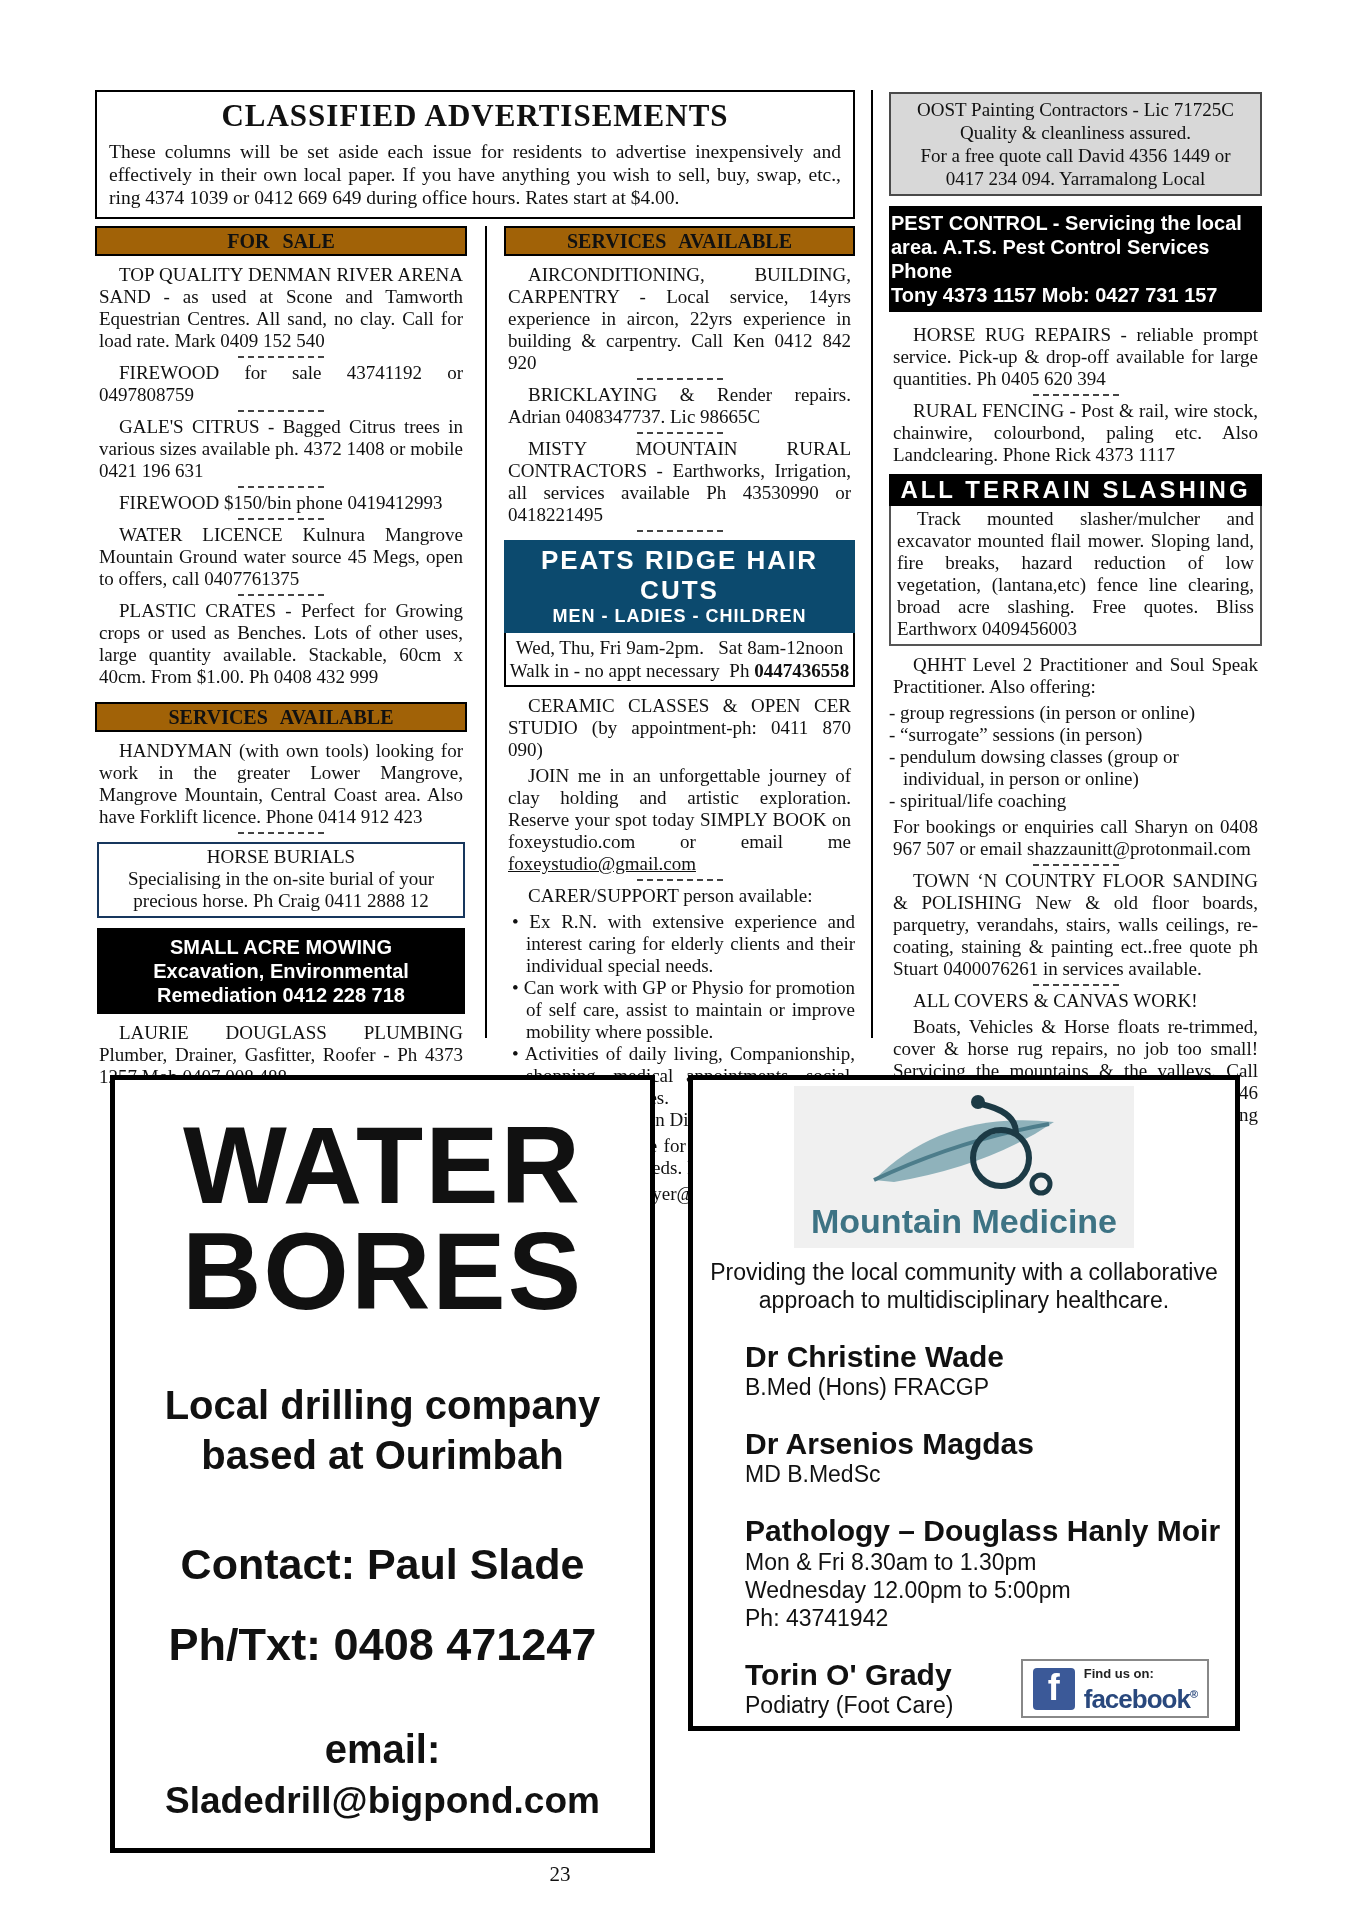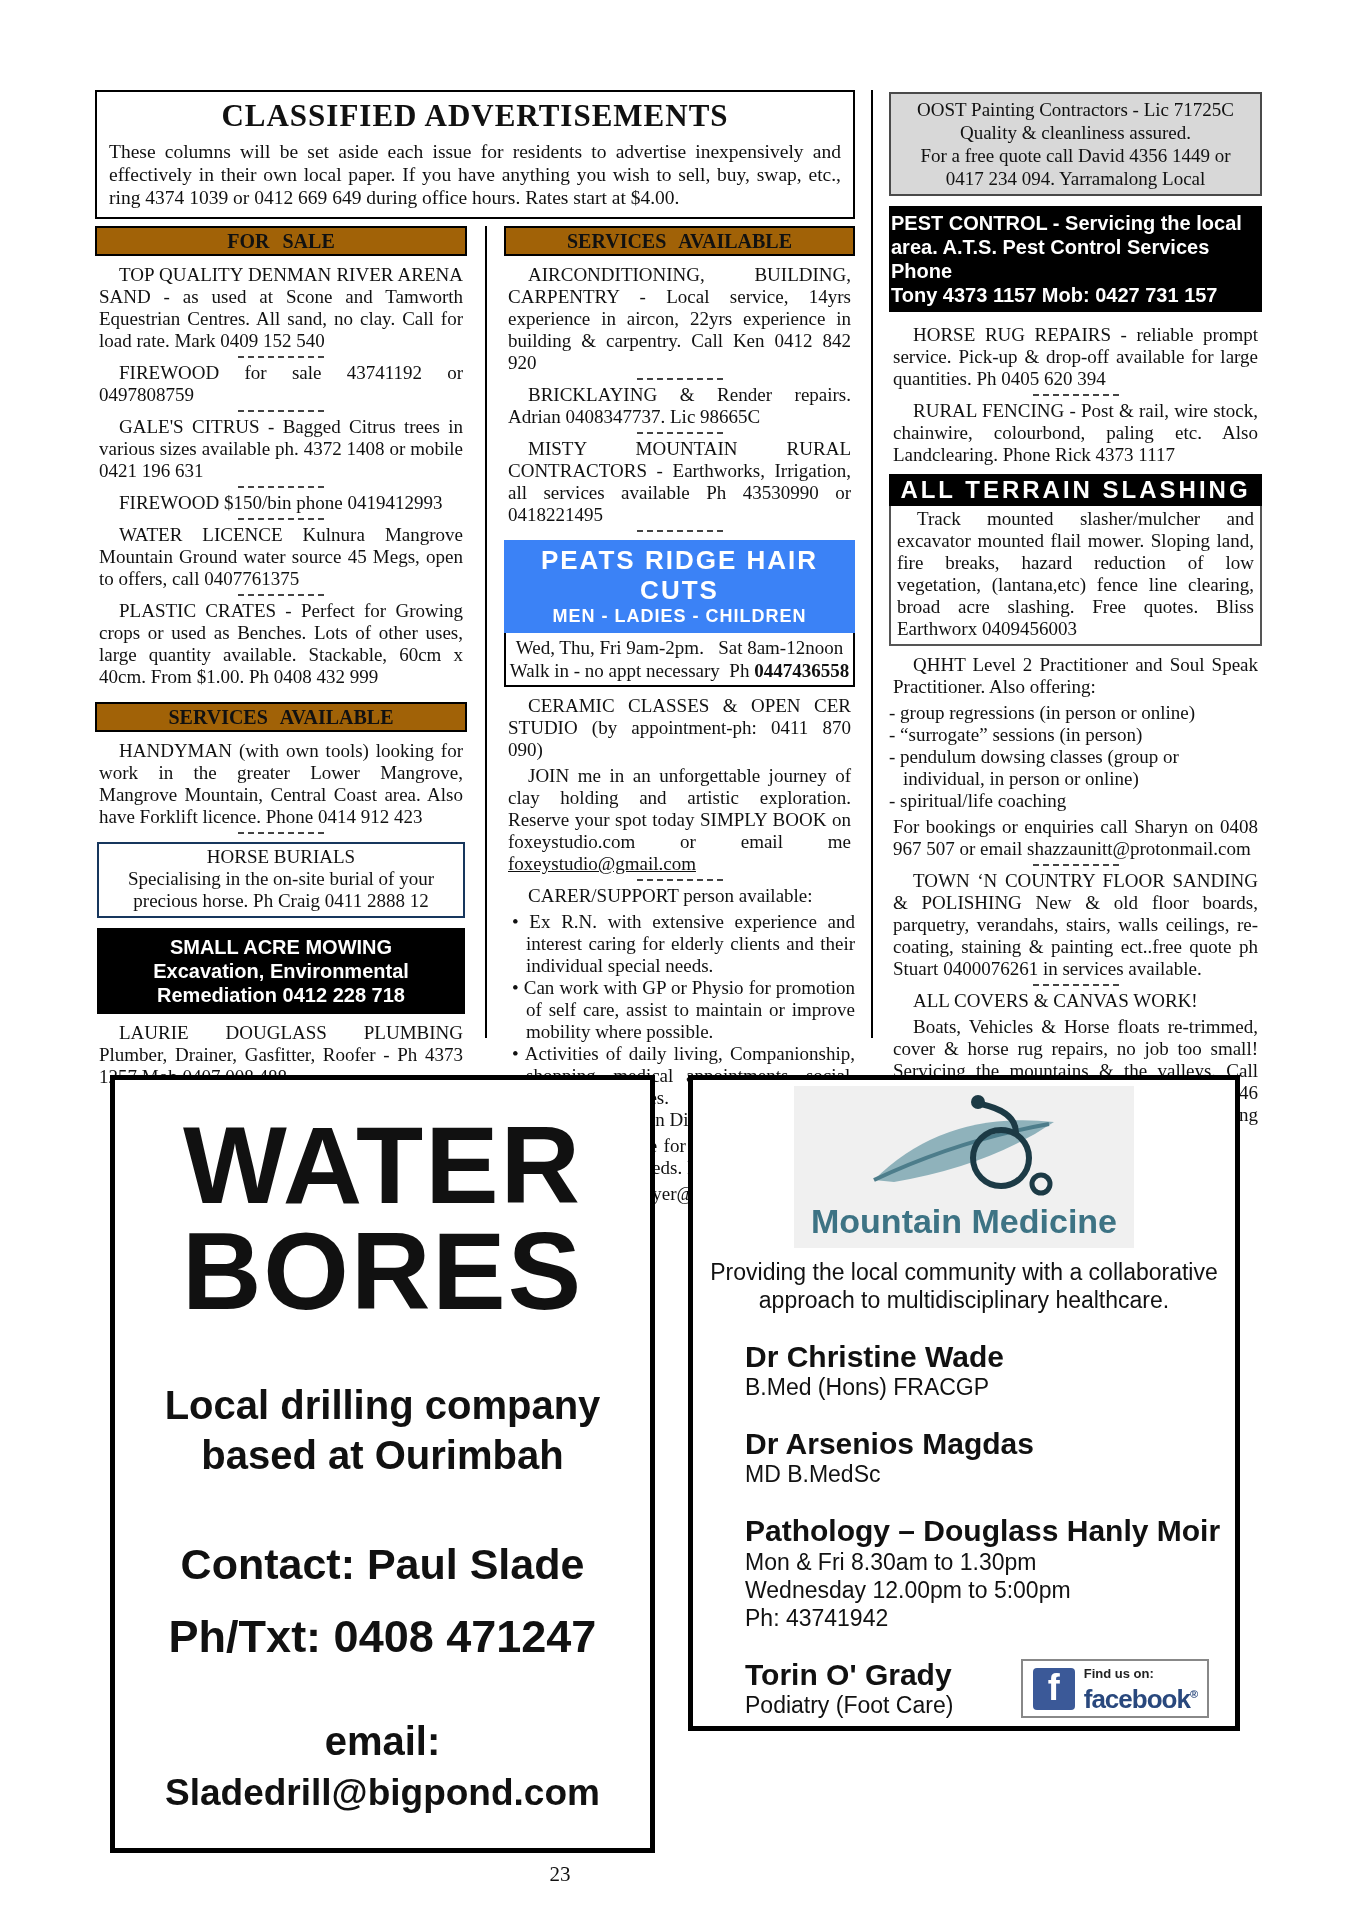--- a/index.html
+++ b/index.html
@@ -22,21 +22,21 @@
 
   .bar{border:2px solid #000;background:#a16207;text-align:center;font-weight:bold;font-size:20px;line-height:24px;padding:1px 0;margin:0 0 8px;word-spacing:8px;}
   .ad{font-size:19px;line-height:22px;text-align:justify;text-indent:20px;margin:4px;}
   .sep{width:86px;border-top:2px dashed #444;margin:3px auto 4px;height:0;}
 
   
   .box-horse{border:2px solid #17365d;margin:8px 2px;padding:2px 6px 4px;text-align:center;font-size:19px;line-height:22px;}
   .box-black{background:#000;color:#fff;font-family:"Liberation Sans",sans-serif;font-weight:bold;text-align:center;font-size:20px;line-height:24px;padding:7px 4px;margin:10px 2px 8px;}
 
   .peats{margin:8px 0;}
-  .peats-head{background:#3b82f6;color:#fff;text-align:center;font-family:"Liberation Sans",sans-serif;padding:5px 2px 6px;}
+  .peats-head{background:#0c4a6e;color:#fff;text-align:center;font-family:"Liberation Sans",sans-serif;padding:5px 2px 6px;}
   .peats-title{font-weight:bold;font-size:26px;letter-spacing:2px;line-height:30px;}
   .peats-sub{font-weight:bold;font-size:18px;line-height:22px;letter-spacing:1px;}
   .peats-body{border:2px solid #000;border-top:none;text-align:center;font-size:19px;line-height:23px;padding:3px 2px;}
   .peats-body .pre{white-space:pre-wrap;}
 
   .oost{border:2px solid #4a4a4a;background:#d8d8d8;text-align:center;font-size:19px;line-height:23px;padding:4px 2px;margin:2px 0 10px;}
   .pest{background:#000;color:#fff;font-family:"Liberation Sans",sans-serif;font-weight:bold;font-size:20px;line-height:24px;text-align:left;padding:5px 2px;margin:0 0 12px;}
   .slash-head{background:#000;color:#fff;font-family:"Liberation Sans",sans-serif;font-weight:bold;font-size:24px;line-height:28px;letter-spacing:3px;text-align:center;padding:2px 0;margin-top:8px;}
   .slash-body{border:2px solid #555;border-top:none;font-size:19px;line-height:22px;text-align:justify;padding:2px 6px 4px;}
   .slash-body p{text-indent:20px;margin:0;}
@@ -47,21 +47,21 @@
   .carer li{padding-left:14px;text-indent:-14px;text-align:justify;font-size:19px;line-height:22px;}
   .email-line{display:flex;gap:26px;padding-left:20px;font-size:19px;line-height:22px;}
   u.mail{text-decoration:underline;}
 
   
   .wb{position:absolute;left:110px;top:1075px;width:545px;height:778px;border:5px solid #000;box-sizing:border-box;background:#fff;text-align:center;font-family:"Liberation Sans",sans-serif;font-weight:bold;overflow:hidden;}
   .wb-title{font-size:110px;line-height:106px;letter-spacing:2px;margin:0;}
   .wb-t1{margin-top:32px;}
   .wb-drill{font-size:40px;line-height:50px;margin-top:56px;}
   .wb-contact{font-size:43px;margin-top:60px;}
-  .wb-phone{font-size:45px;margin-top:22px;}
+  .wb-phone{font-size:45px;margin-top:30px;}
   .wb-email-label{font-size:40px;margin-top:56px;}
   .wb-email{font-size:37px;margin-top:8px;}
 
   
   .mm{position:absolute;left:688px;top:1075px;width:552px;height:656px;border:5px solid #000;box-sizing:border-box;background:#fff;font-family:Liberation Sans, sans-serif;overflow:hidden;}
   .mm-logo{width:340px;margin:6px auto 0;background:#f0f0f0;display:flex;flex-direction:column;align-items:center;padding:6px 0 8px;}
   .mm-name{text-align:center;color:#3d7384;font-weight:bold;font-size:34px;line-height:38px;margin:0;}
   .mm-tag{text-align:center;font-size:23px;line-height:28px;margin:10px 0 0;}
   .mm-block{padding-left:52px;margin-top:26px;text-align:left;}
   .mm-doc-name{font-size:30px;font-weight:bold;line-height:34px;margin:0;}

